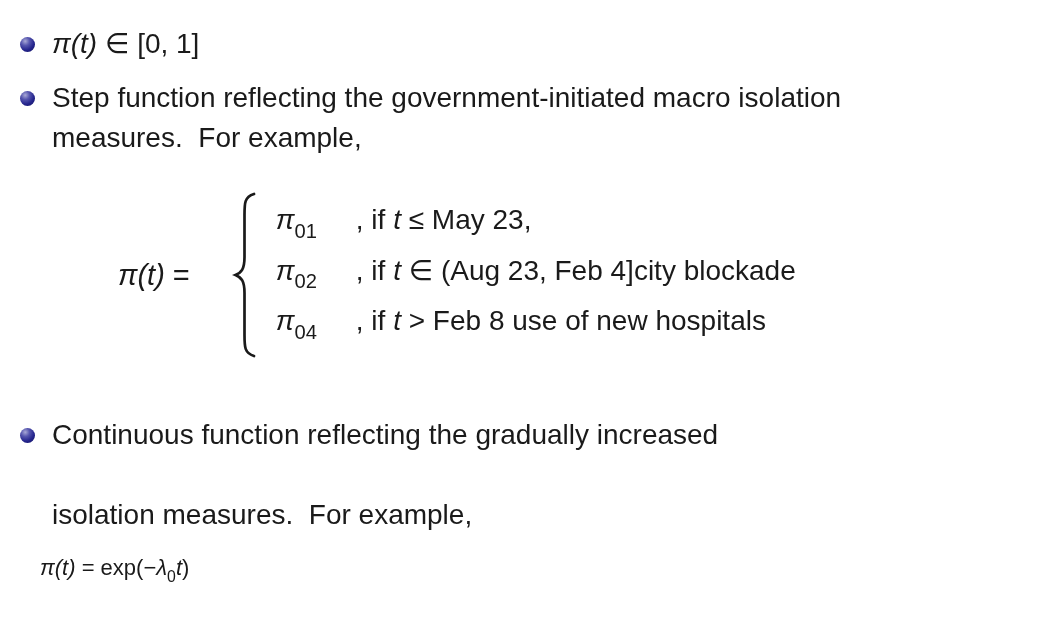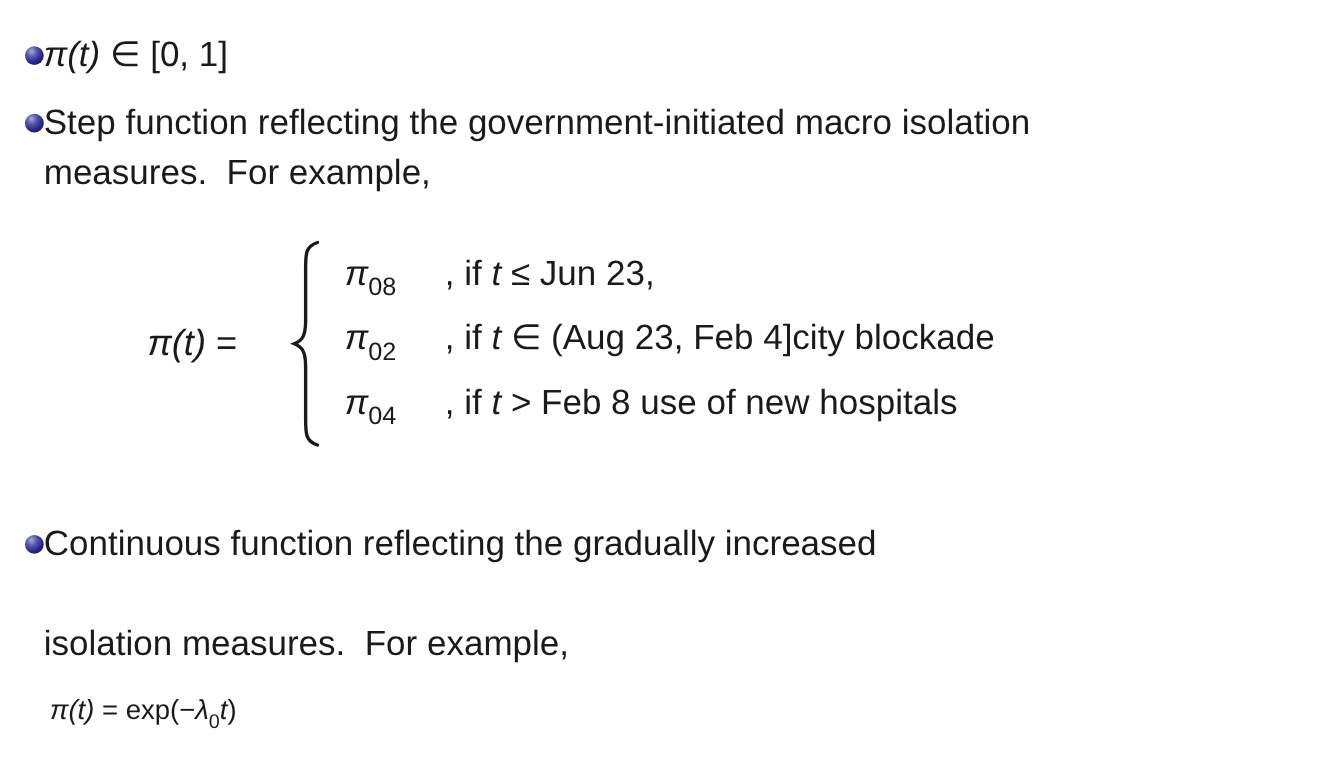--- a/index.html
+++ b/index.html
@@ -13,20 +13,21 @@
   }
   .it { font-style: italic; }
   .nowrap { white-space: nowrap; }
 
   
   .li {
     position: absolute;
     left: 20px;
     display: flex;
     align-items: flex-start;
+    gap: 17px;
     font-size: 28px;
     line-height: 40px;
   }
   .ball {
     width: 15px; height: 15px;
     border-radius: 50%;
     margin-top: 13px;
     flex: none;
     background: radial-gradient(circle at 35% 28%, #a9a9d6 0%, #5555ae 30%, #24248c 62%, #13135c 100%);
   }
@@ -80,22 +81,22 @@
     </span>
   </div>
 
   <div class="cases">
     <span class="cases-lhs"><span class="it">π(t)</span><span> =</span></span>
     <svg class="brace" width="26" height="170" viewBox="0 0 26 170" aria-hidden="true">
       <path d="M22 4 C12.5 7 12.5 13 12.5 25 L12.5 67 C12.5 79 9.5 82.5 3.5 85 C9.5 87.5 12.5 91 12.5 103 L12.5 145 C12.5 157 12.5 163 22 166" fill="none" stroke="#1a1a1a" stroke-width="2.7" stroke-linecap="round"></path>
     </svg>
     <div class="case-rows">
       <div class="case-row">
-        <span class="case-value"><span class="it">π</span><sub>08</sub></span>
-        <span class="case-condition"><span>, if </span><span class="it">t</span><span> ≤ Jun 23,</span></span>
+        <span class="case-value"><span class="it">π</span><sub>01</sub></span>
+        <span class="case-condition"><span>, if </span><span class="it">t</span><span> ≤ May 23,</span></span>
       </div>
       <div class="case-row">
         <span class="case-value"><span class="it">π</span><sub>02</sub></span>
         <span class="case-condition"><span>, if </span><span class="it">t</span><span> ∈ (Aug 23, Feb 4]city blockade</span></span>
       </div>
       <div class="case-row">
         <span class="case-value"><span class="it">π</span><sub>04</sub></span>
         <span class="case-condition"><span>, if </span><span class="it">t</span><span> &gt; Feb 8 use of new hospitals</span></span>
       </div>
     </div>

